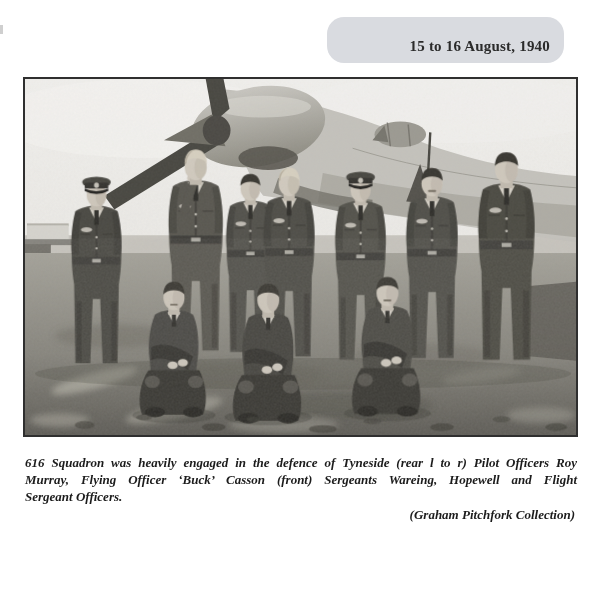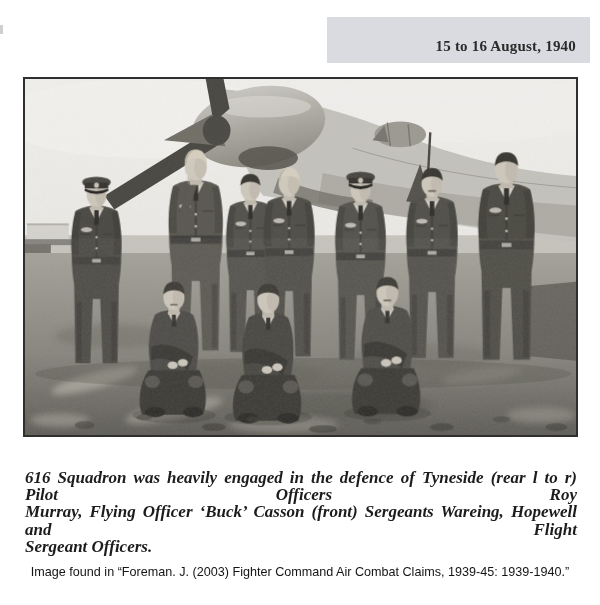--- a/index.html
+++ b/index.html
@@ -1,37 +1,38 @@
 <!DOCTYPE html>
 <html><head>
 <meta charset="utf-8">
 <style>
   html,body{margin:0;padding:0;background:#ffffff;}
   body{width:600px;height:605px;position:relative;font-family:"Liberation Serif",serif;overflow:hidden;}
   .page{position:absolute;inset:0;background:#ffffff;}
   .corner-mark{position:absolute;left:0;top:25px;width:3px;height:9px;background:#cfcfcf;}
   .date-box{
-    position:absolute;left:327px;top:17px;width:263px;height:46px;
+    position:absolute;left:327px;top:17px;width:237px;height:46px;
     background:#d9dbe0;box-sizing:border-box;
     display:flex;align-items:flex-end;justify-content:flex-end;
     padding:0 14px 8px 0;
+    border-radius:17px;
   }
   .date-box span{
     font-family:"Liberation Serif",serif;font-weight:bold;font-size:15px;
     color:#2b2b2b;letter-spacing:.2px;
   }
   .photo-frame{
     position:absolute;left:23px;top:77px;width:555px;height:360px;
     border:2px solid #2f2f2f;box-sizing:border-box;background:#eceae6;
   }
   .photo-frame svg{display:block;width:100%;height:100%;}
   .caption{
-    position:absolute;left:25px;top:469px;width:552px;
+    position:absolute;left:25px;top:454px;width:552px;
     font-family:"Liberation Serif",serif;font-style:italic;font-weight:bold;
-    font-size:17px;color:#1c1c1c;
+    font-size:13px;color:#1c1c1c;
   }
   .cap-line{line-height:17.2px;}
   .cap-line.j{text-align:justify;text-align-last:justify;}
   .cap-credit{line-height:17.2px;text-align:right;padding-right:2px;}
   .footer{
     position:absolute;left:0;top:564px;width:600px;text-align:center;
     font-family:"Liberation Sans",sans-serif;font-size:12.6px;color:#141414;
     line-height:16px;
   }
 </style>
@@ -256,19 +257,17 @@
 
       <rect x="0" y="0" width="555" height="360" filter="url(#grain)" opacity=".4"></rect>
       <rect x="0" y="180" width="555" height="180" filter="url(#grain)" opacity=".3"></rect>
     </svg>
   </div>
 
   <div class="caption">
     <div class="cap-line j">616 Squadron was heavily engaged in the defence of Tyneside (rear l to r) Pilot Officers Roy</div>
     <div class="cap-line j">Murray, Flying Officer ‘Buck’ Casson (front) Sergeants Wareing, Hopewell and Flight</div>
     <div class="cap-line">Sergeant Officers.</div>
+    <div class="cap-credit">(Graham Pitchfork Collection)</div>
   </div>
 
-  <div class="footer">
-    <span>Image found in “Foreman. J. (2003) Fighter Command Air Combat Claims, 1939-45: 1939-1940.”</span>
-  </div>
 
 </div>
 
 </body></html>

